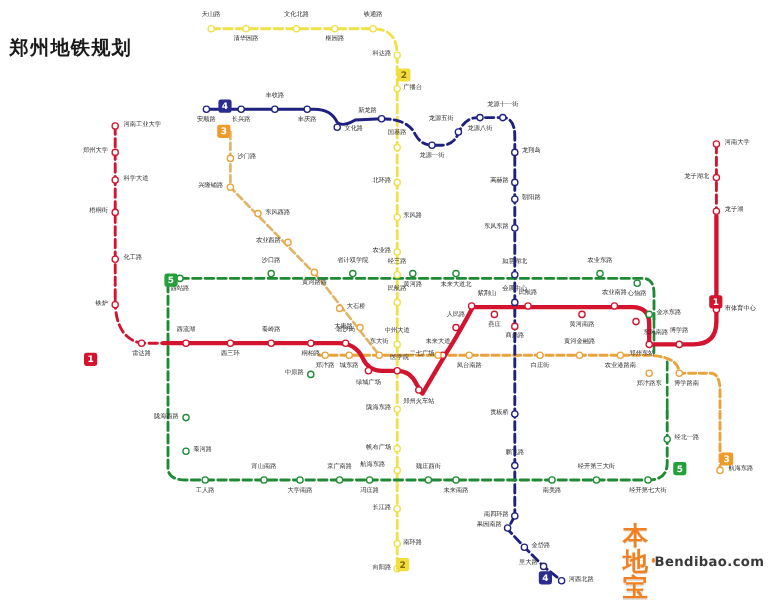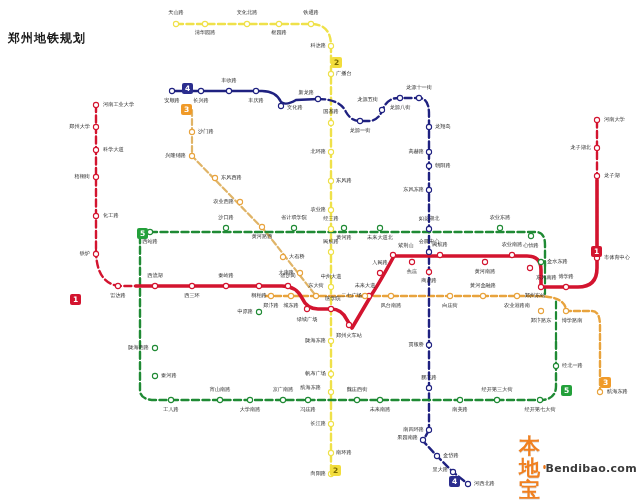--- a/index.html
+++ b/index.html
@@ -7,21 +7,21 @@
     width:643px;height:500px;
     background:#ffffff;
     font-family:"DejaVu Sans","Liberation Sans",sans-serif;
     overflow:hidden;
     position:relative;
   }
   #map-root{position:relative;width:643px;height:500px;}
   #map-svg{position:absolute;left:0;top:0;width:643px;height:500px;}
   .title{
     position:absolute;left:8px;top:30px;
-    font-size:12px;font-weight:bold;color:#1a1a1a;
+    font-size:16px;font-weight:bold;color:#1a1a1a;
     letter-spacing:1px;
     font-family:"DejaVu Sans","Liberation Sans",sans-serif;
   }
   .stn-label{
     position:absolute;
     font-size:5.2px;
     color:#2b2b2b;
     white-space:nowrap;
     line-height:1;
     font-family:"DejaVu Sans","Liberation Sans",sans-serif;

